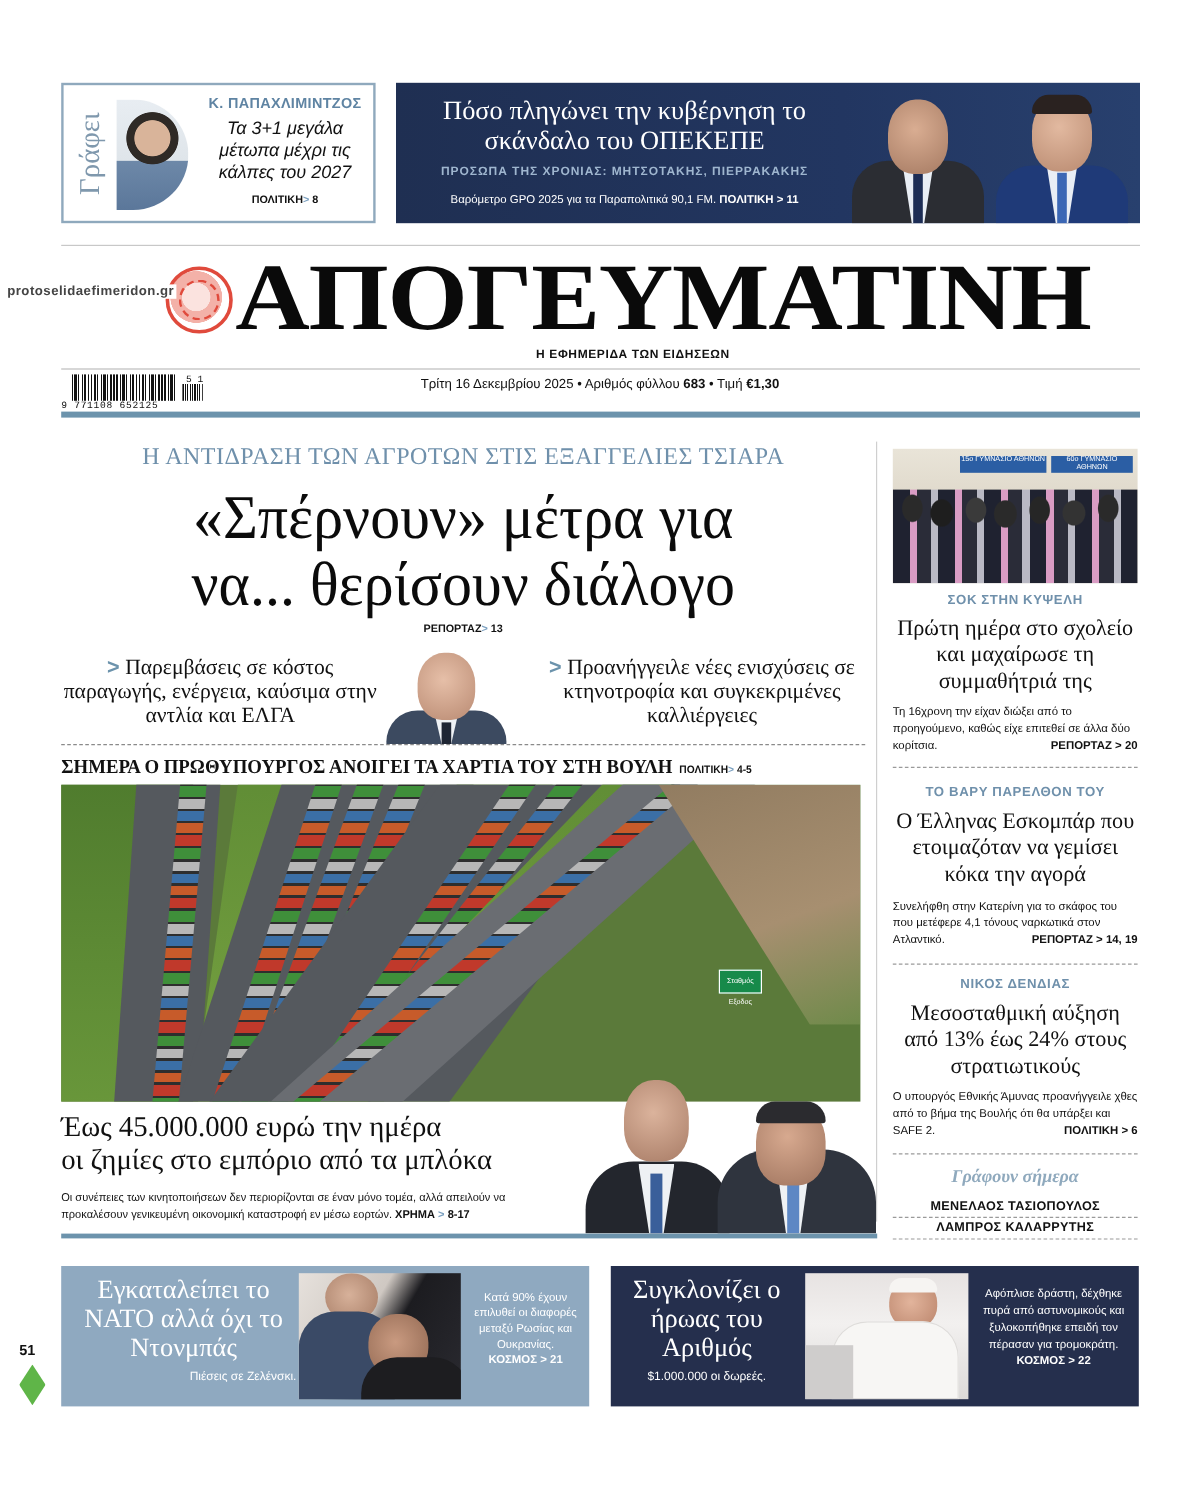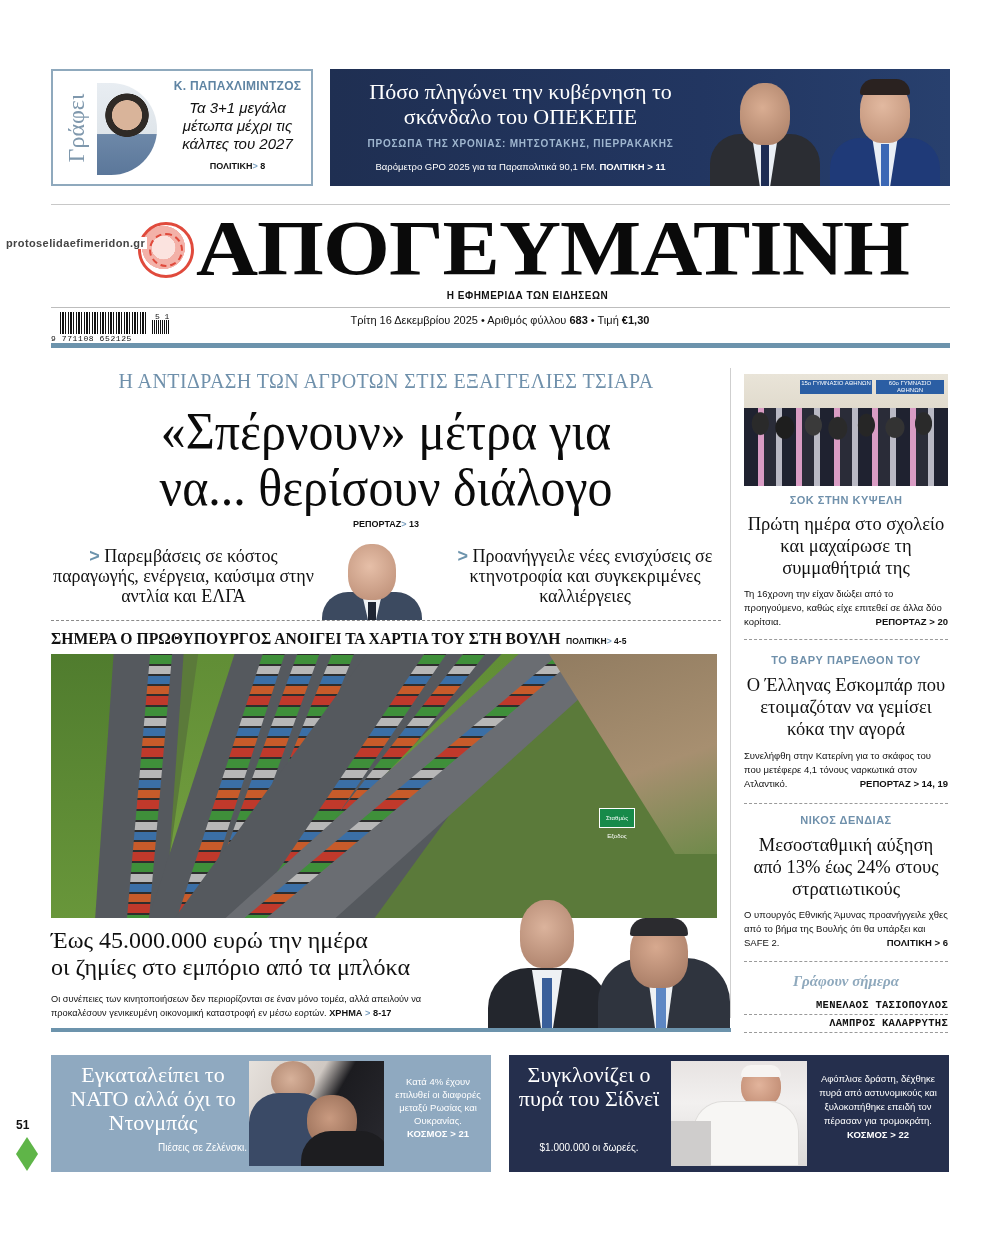--- a/index.html
+++ b/index.html
@@ -82,21 +82,21 @@
   .side-photo .sign2 { position: absolute; left: 132px; top: 6px; width: 68px; height: 14px; background: #2b5ea4; color: #fff; font-size: 6px; text-align: center; line-height: 7px; }
   .side-photo .crowd { position: absolute; left: 0; right: 0; bottom: 0; height: 78px;
     background: radial-gradient(ellipse 9px 12px at 8% 20%, #2a2a2a 90%, transparent), radial-gradient(ellipse 10px 12px at 20% 25%, #1e1e1e 90%, transparent), radial-gradient(ellipse 9px 11px at 34% 22%, #3a3a3a 90%, transparent), radial-gradient(ellipse 10px 12px at 46% 26%, #2a2a2a 90%, transparent), radial-gradient(ellipse 9px 12px at 60% 22%, #262626 90%, transparent), radial-gradient(ellipse 10px 11px at 74% 25%, #333 90%, transparent), radial-gradient(ellipse 9px 12px at 88% 20%, #2a2a2a 90%, transparent),
     repeating-linear-gradient(90deg, #1f2230 0 14px, #d99cc4 14px 20px, #2a2c38 20px 32px, #b9b9c4 32px 38px); }
   .s-kicker { font-size: 11px; font-weight: bold; color: #6f90ab; text-align: center; letter-spacing: 0.5px; }
   .s-head { font-family: "Liberation Serif", serif; font-size: 18.5px; line-height: 22px; text-align: center; color: #111; }
   .s-body { font-size: 9.5px; line-height: 14px; color: #111; }
   .s-body b { font-weight: bold; float: right; text-align: right; }
   .s-dash { height: 0; border-top: 1.5px dashed #9a9a9a; }
   .wr-title { left: 744px; top: 973px; width: 204px; text-align: center; font-family: "Liberation Serif", serif; font-style: italic; font-weight: bold; font-size: 15px; color: #8fa9bd; }
-  .wr-name { left: 744px; width: 204px; text-align: right; font-size: 10.5px; font-weight: bold; color: #111; letter-spacing: 0.3px; font-family: Liberation Mono, monospace; }
+  .wr-name { left: 744px; width: 204px; text-align: center; font-size: 10.5px; font-weight: bold; color: #111; letter-spacing: 0.3px; }
   .wr-line { left: 744px; width: 204px; height: 0; border-top: 1px dashed #9a9a9a; }
 
   
   .page-num { left: 16px; top: 1118px; font-size: 12px; font-weight: bold; color: #111; }
   .diamond { left: 16px; top: 1137px; width: 22px; height: 34px; background: #5fb548; clip-path: polygon(50% 0,100% 50%,50% 100%,0 50%); }
   .box-left { left: 51px; top: 1055px; width: 440px; height: 117px; background: #8fa9c0; overflow: hidden; }
   .box-left .h { position: absolute; left: 8px; top: 8px; width: 188px; text-align: center; font-family: "Liberation Serif", serif; color: #fff; font-size: 22px; line-height: 24px; }
   .box-left .s { position: absolute; left: 8px; top: 87px; width: 188px; text-align: right; font-size: 10px; color: #fff; }
   .box-left .img { position: absolute; left: 198px; top: 6px; width: 135px; height: 105px; background: linear-gradient(120deg,#e6e1dc 0%,#cfc8c2 40%,#1c1c20 55%,#2a2a30 100%); overflow: hidden; }
   .box-left .r { position: absolute; left: 338px; top: 20px; width: 98px; text-align: center; font-size: 9.5px; line-height: 13px; color: #fff; }
@@ -256,25 +256,25 @@
 
 <div class="abs box-left">
   <div class="h">Εγκαταλείπει το ΝΑΤΟ αλλά όχι το Ντονμπάς</div>
   <div class="s">Πιέσεις σε Ζελένσκι.</div>
   <div class="img">
     <div style="position:absolute;left:22px;top:0;width:44px;height:40px;border-radius:50%;background:radial-gradient(circle at 45% 45%,#d7b19a,#a77d66);"></div>
     <div style="position:absolute;left:0;top:32px;width:80px;height:80px;border-radius:30px 30px 0 0;background:#3a4a66;"></div>
     <div style="position:absolute;left:58px;top:34px;width:50px;height:52px;border-radius:46%;background:radial-gradient(circle at 45% 45%,#c99a80,#8f6650);"></div>
     <div style="position:absolute;left:52px;top:70px;width:90px;height:40px;border-radius:30px 30px 0 0;background:#1d1d20;"></div>
   </div>
-  <div class="r"><span>Κατά 4% έχουν επιλυθεί οι διαφορές μεταξύ Ρωσίας και Ουκρανίας.</span><br><b>ΚΟΣΜΟΣ &gt; 21</b></div>
+  <div class="r"><span>Κατά 90% έχουν επιλυθεί οι διαφορές μεταξύ Ρωσίας και Ουκρανίας.</span><br><b>ΚΟΣΜΟΣ &gt; 21</b></div>
 </div>
 
 <div class="abs box-right">
-  <div class="h">Συγκλονίζει ο πυρά του Σίδνεϊ</div>
+  <div class="h">Συγκλονίζει ο ήρωας του Αριθμός</div>
   <div class="s">$1.000.000 οι δωρεές.</div>
   <div class="img">
     <div style="position:absolute;left:70px;top:6px;width:40px;height:40px;border-radius:46%;background:radial-gradient(circle at 45% 45%,#e2b49c,#b9836a);"></div>
     <div style="position:absolute;left:70px;top:4px;width:40px;height:12px;border-radius:20px 20px 4px 4px;background:#f6f4f2;"></div>
     <div style="position:absolute;left:22px;top:40px;width:106px;height:65px;border-radius:30px 30px 0 0;background:#f7f6f4;box-shadow:inset 0 0 0 1px #dedcda;"></div>
     <div style="position:absolute;left:0;top:60px;width:40px;height:45px;background:#cfcdcc;"></div>
   </div>
   <div class="r"><span>Αφόπλισε δράστη, δέχθηκε πυρά από αστυνομικούς και ξυλοκοπήθηκε επειδή τον πέρασαν για τρομοκράτη.</span> <b>ΚΟΣΜΟΣ &gt; 22</b></div>
 </div>
 

